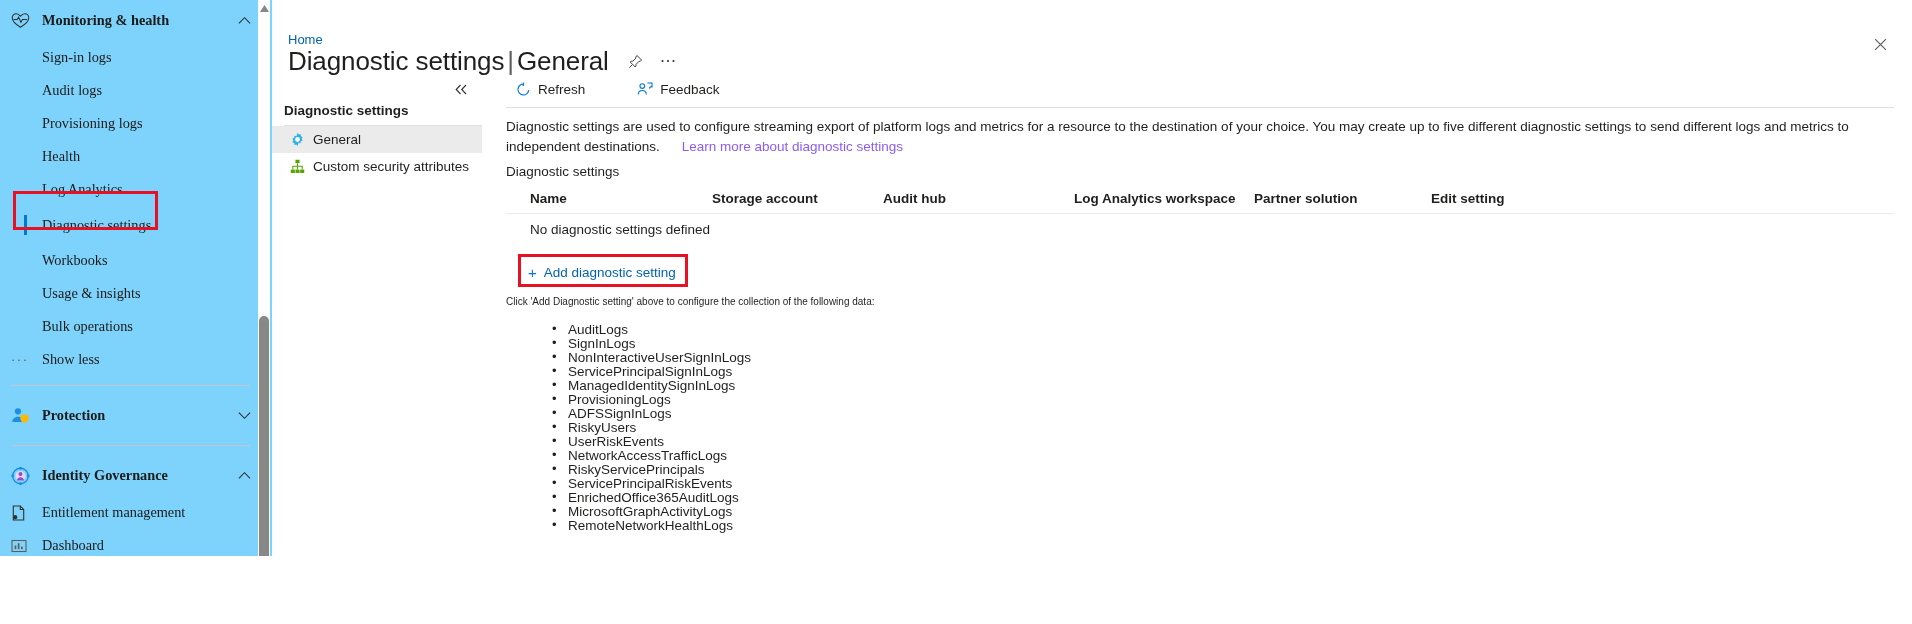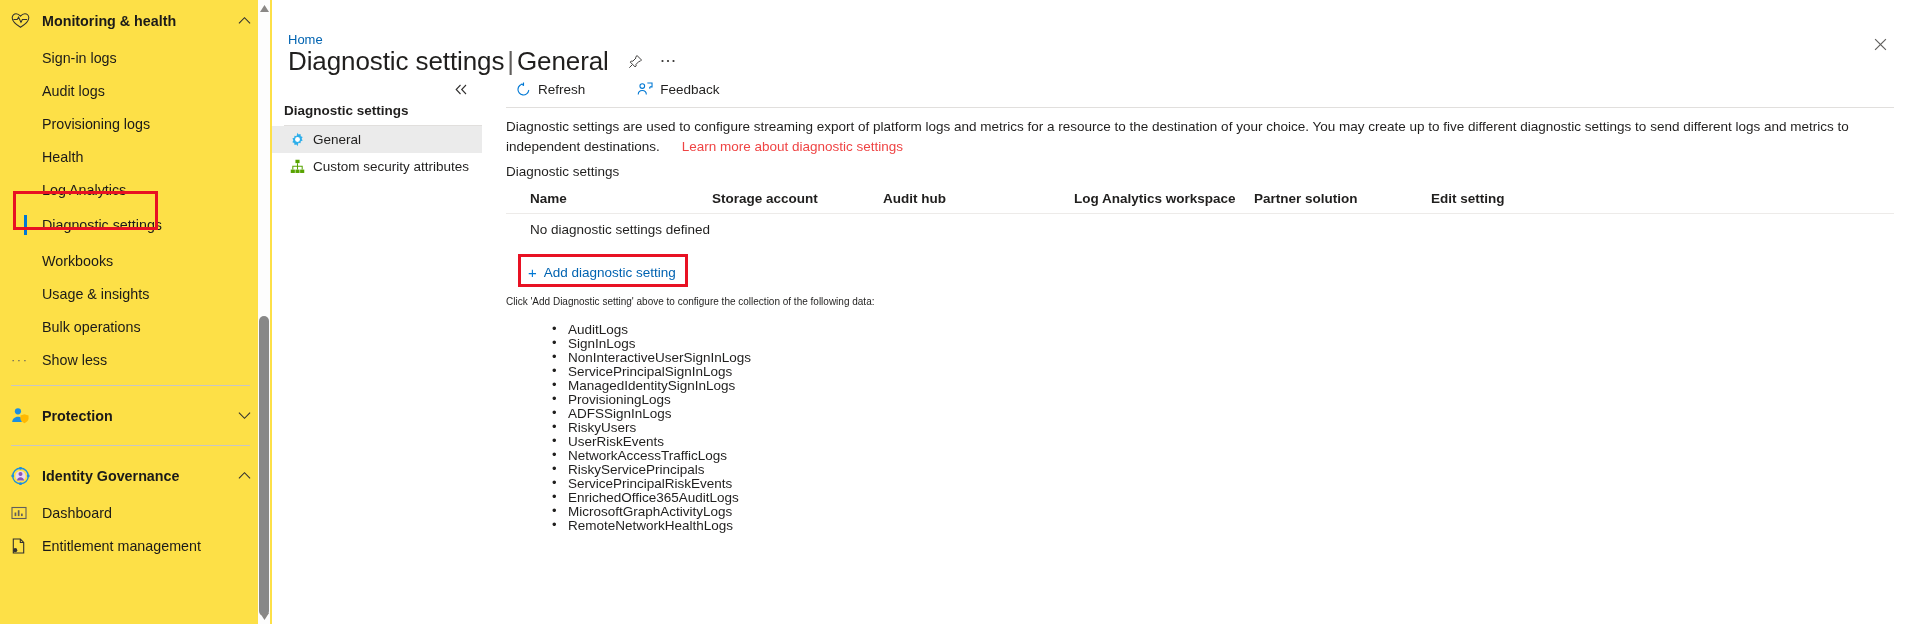--- a/index.html
+++ b/index.html
@@ -17,24 +17,25 @@
     width: 1912px;
     height: 624px;
     display: flex;
     background: #ffffff;
   }
 
   
   #sidebar {
     position: relative;
     width: 272px;
-    height: 624px;
-    background: #fde047;
+    height: 556px;
+    background: #7dd3fc;
     flex: 0 0 272px;
     overflow: hidden;
+    font-family: Liberation Serif, serif;
   }
   .side-list { position: relative; }
 
   .side-group {
     display: flex;
     align-items: center;
     height: 41px;
     padding-left: 11px;
     cursor: pointer;
   }
@@ -315,21 +316,21 @@
   #intro-text {
     position: absolute;
     left: 2px;
     top: 45px;
     right: 22px;
     font-size: 13.5px;
     line-height: 20px;
     color: #201f1e;
   }
   #intro-text a {
-    color: #ef4444;
+    color: #8b5cf6;
     text-decoration: none;
     cursor: pointer;
     padding-left: 18px;
   }
 
   #table-caption {
     position: absolute;
     left: 2px;
     top: 92px;
     font-size: 13.5px;
@@ -540,41 +541,41 @@
             <span style="display: flex; align-items: center;">
               <svg width="13" height="9" viewBox="0 0 14 9">
                 <polyline points="1,7.5 7,1.5 13,7.5" fill="none" stroke="#323130" stroke-width="1.2"></polyline>
               </svg>
             </span>
           </span>
         </div>
         <div class="side-item">
           <span class="si-icon">
             <span style="display: flex; align-items: center;">
+              <svg width="15" height="16" viewBox="0 0 15 16">
+                <path d="M2.3 1h7l3.4 3.4V15H2.3z" fill="none" stroke="#323130" stroke-width="1.1"></path>
+                <polyline points="9.3,1 9.3,4.5 12.7,4.5" fill="none" stroke="#323130" stroke-width="1.1"></polyline>
+                <circle cx="4.2" cy="12.2" r="2.1" fill="#323130"></circle>
+              </svg>
+            </span>
+          </span>
+          <span class="si-label">Entitlement management</span>
+        </div>
+        <div class="side-item">
+          <span class="si-icon">
+            <span style="display: flex; align-items: center;">
               <svg width="16" height="16" viewBox="0 0 16 16">
                 <rect x="1" y="2.5" width="14" height="11" fill="none" stroke="#605e5c" stroke-width="1.1"></rect>
                 <rect x="3.6" y="7.5" width="1.7" height="3.6" fill="#605e5c"></rect>
                 <rect x="6.8" y="5.2" width="1.7" height="5.9" fill="#605e5c"></rect>
                 <rect x="10" y="8.6" width="1.7" height="2.5" fill="#605e5c"></rect>
               </svg>
             </span>
           </span>
           <span class="si-label">Dashboard</span>
-        </div>
-        <div class="side-item">
-          <span class="si-icon">
-            <span style="display: flex; align-items: center;">
-              <svg width="15" height="16" viewBox="0 0 15 16">
-                <path d="M2.3 1h7l3.4 3.4V15H2.3z" fill="none" stroke="#323130" stroke-width="1.1"></path>
-                <polyline points="9.3,1 9.3,4.5 12.7,4.5" fill="none" stroke="#323130" stroke-width="1.1"></polyline>
-                <circle cx="4.2" cy="12.2" r="2.1" fill="#323130"></circle>
-              </svg>
-            </span>
-          </span>
-          <span class="si-label">Entitlement management</span>
         </div>
       </div>
 
     <div class="redbox" id="redbox-sidebar"></div>
 
     <div id="side-scroll">
       <div id="side-scroll-up">
         <svg width="9" height="7" viewBox="0 0 9 7">
             <polygon points="4.5,0 9,7 0,7" fill="#8a8886"></polygon>
           </svg>

